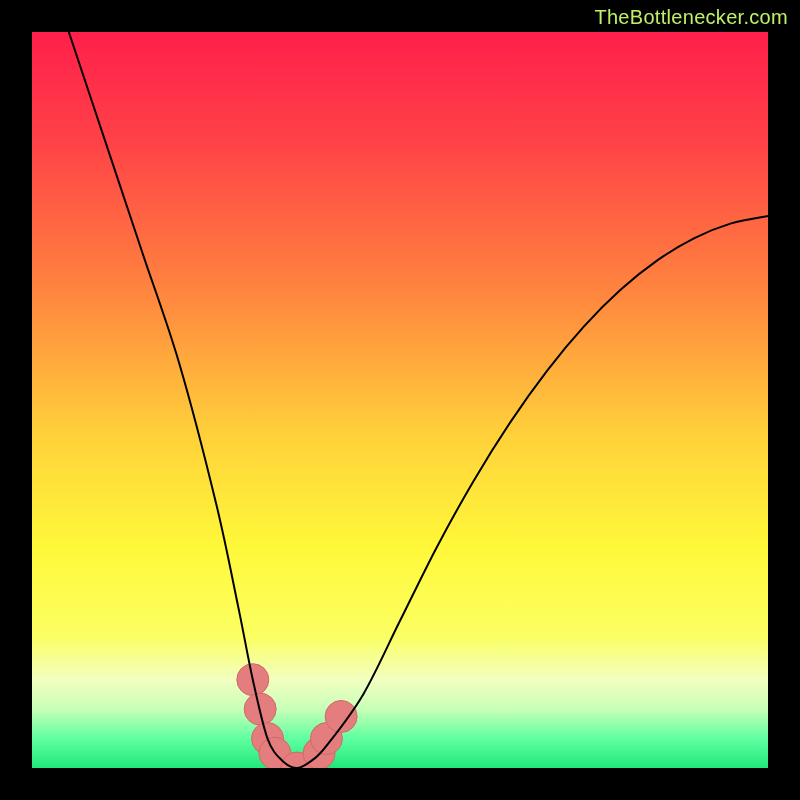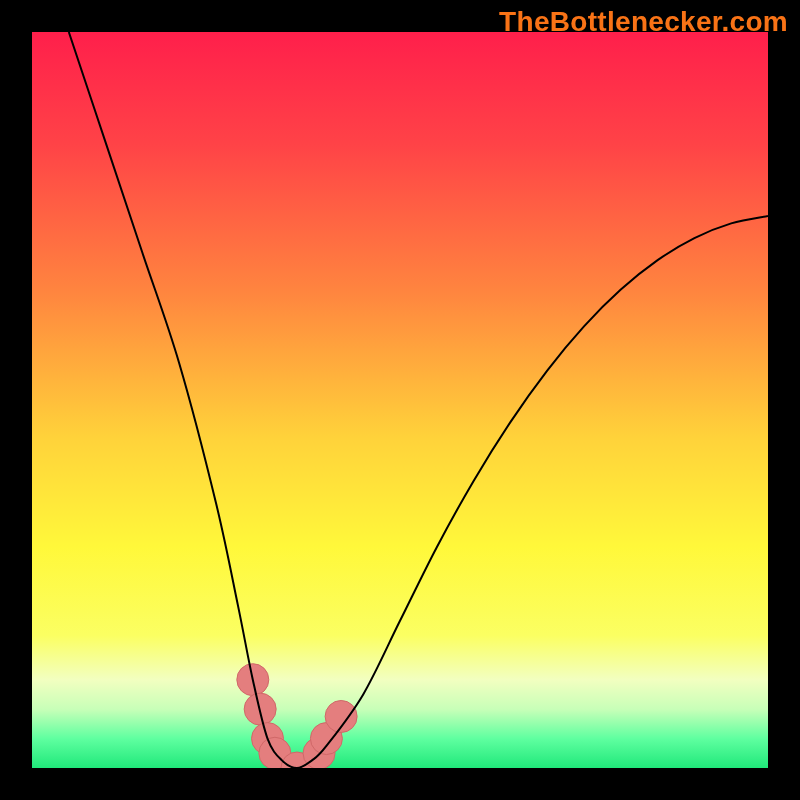--- a/index.html
+++ b/index.html
@@ -30,23 +30,23 @@
     position: absolute;
     left: 0;
     top: 0;
     width: 100%;
     height: 100%;
   }
   .watermark {
     position: absolute;
     top: 6px;
     right: 12px;
-    font-size: 28px;
-    color: #f97316;
-    font-weight: 700;
+    font-size: 20px;
+    color: #bef264;
+    font-weight: 400;
     letter-spacing: 0.3px;
   }
 </style>
 </head>
 <body>
 
 <div class="watermark">TheBottlenecker.com</div>
 
 <div class="frame">
   <svg class="gradient" viewBox="0 0 736 736" preserveAspectRatio="none">

